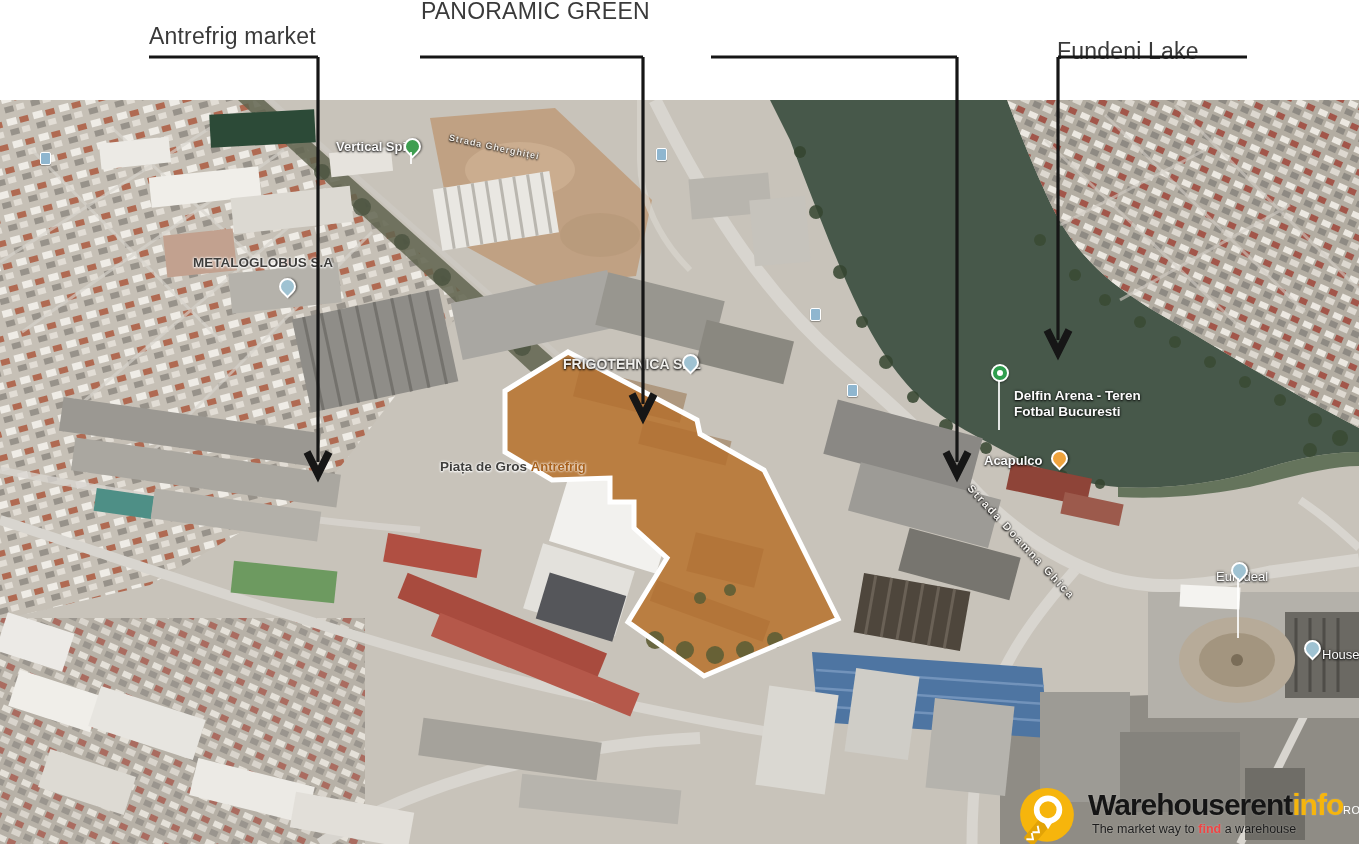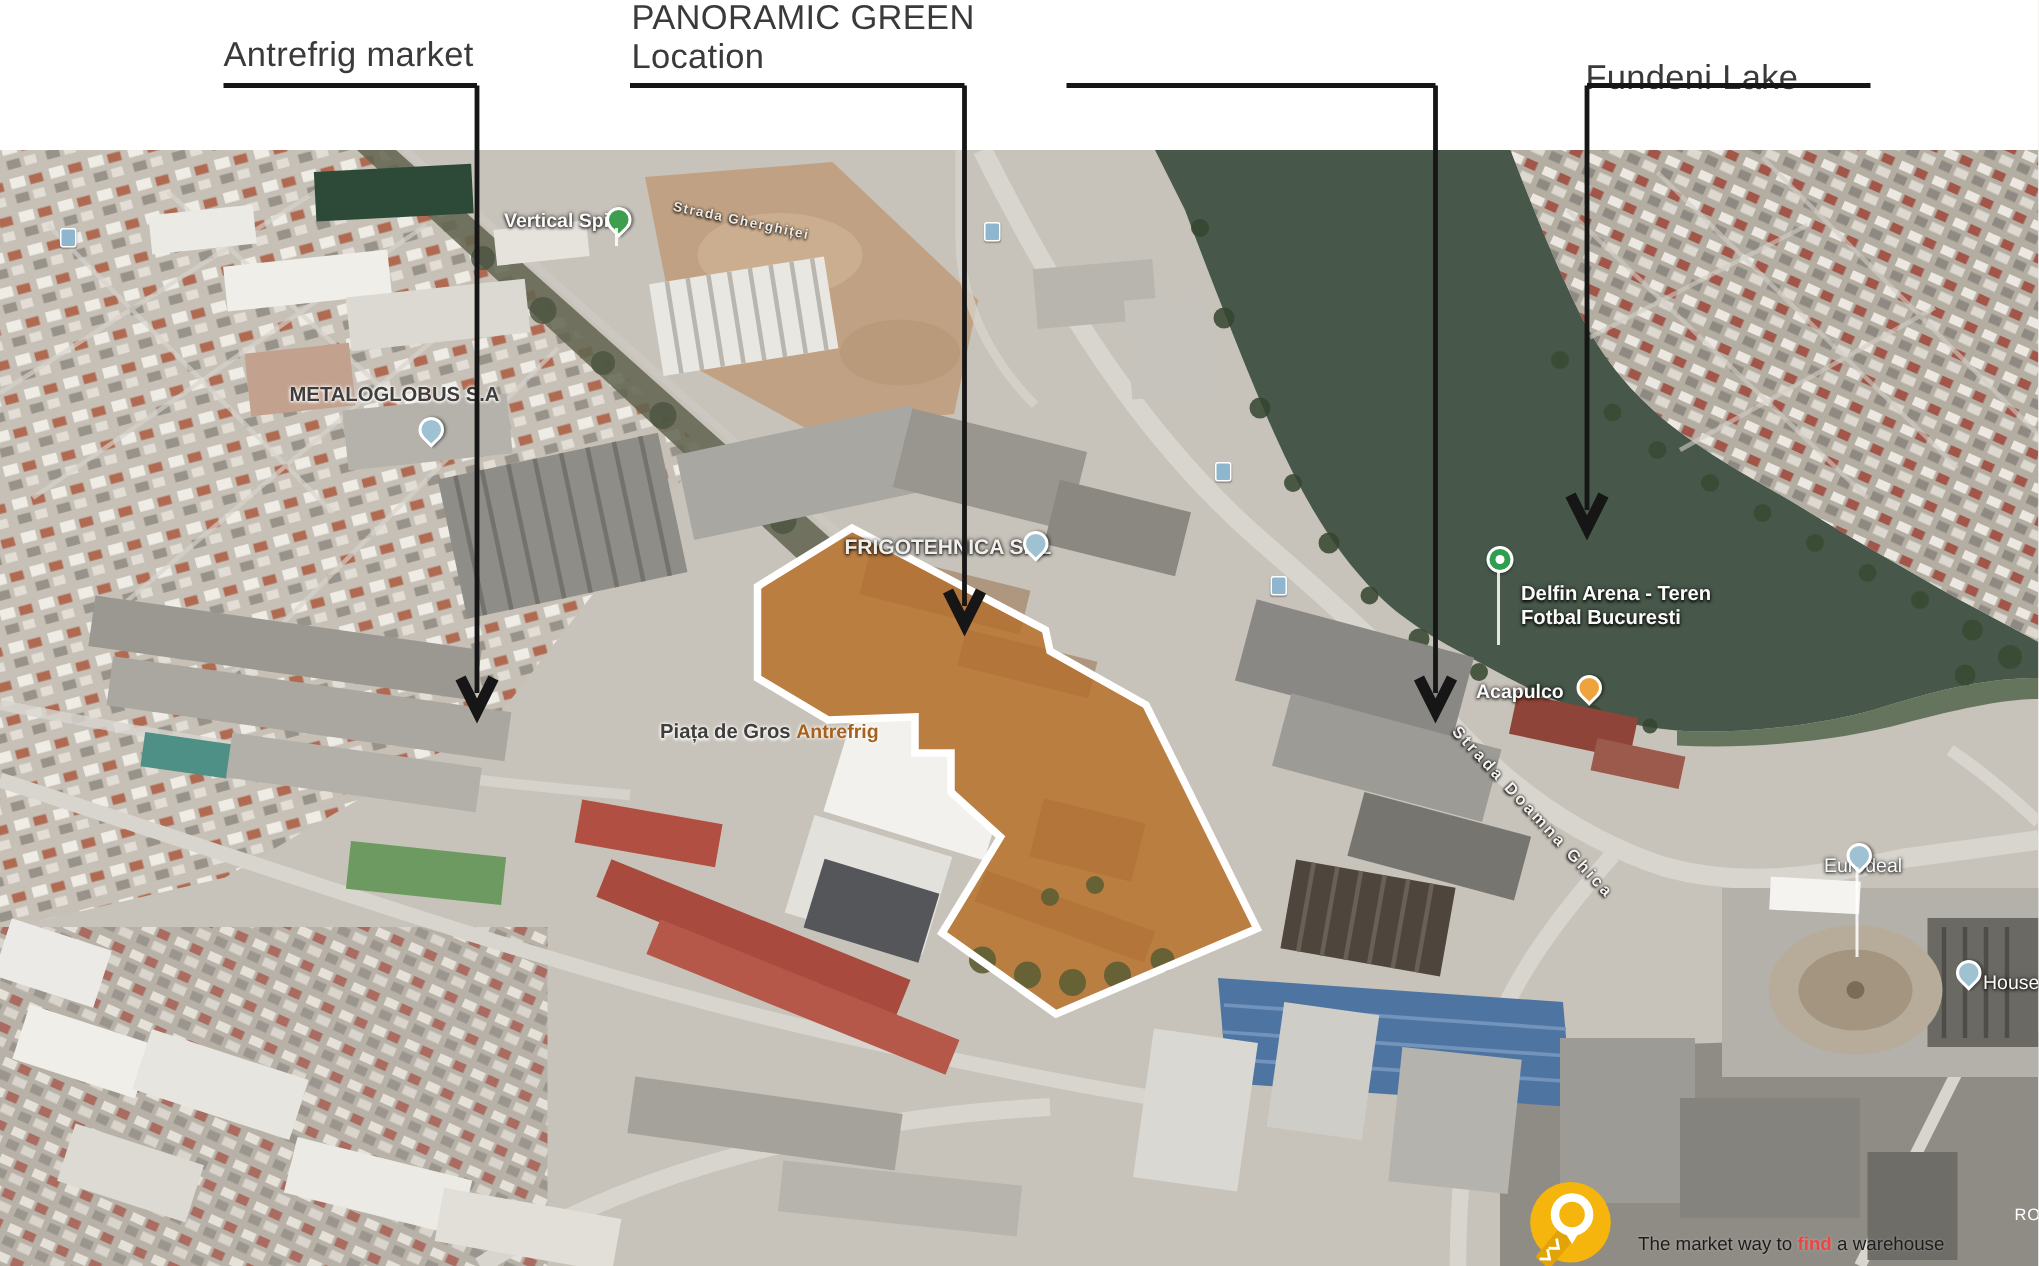--- a/index.html
+++ b/index.html
@@ -310,21 +310,21 @@
     <div class="pin green" style="left:404px;top:138px;"></div>
     <div class="stem" style="left:410px;top:152px;height:12px;"></div>
     <div class="street" style="left:448px;top:142px;font-size:9px;letter-spacing:1px;transform:rotate(12deg);opacity:.9;">Strada Gherghiței</div>
 
     <div class="maplabel dark" style="left:193px;top:255px;font-size:13.5px;">METALOGLOBUS S.A</div>
     <div class="pin blue" style="left:279px;top:278px;"></div>
 
     <div class="maplabel" style="left:563px;top:356px;font-size:14px;color:#f0efec;">FRIGOTEHNICA SRL</div>
     <div class="pin blue" style="left:682px;top:354px;"></div>
 
-    <div class="maplabel dark" style="left:440px;top:480px;font-size:13.5px;">
+    <div class="maplabel dark" style="left:440px;top:459px;font-size:13.5px;">
       <span>Piața de Gros</span>
       <span class="maplabel poi-orange" style="position:static;">Antrefrig</span>
     </div>
 
     <div class="maplabel two-line" style="left:1014px;top:360px;">
       <div>Delfin Arena - Teren</div>
       <div>Fotbal Bucuresti</div>
     </div>
     <div class="pin-dot" style="left:991px;top:364px;"></div>
     <div class="stem" style="left:998px;top:380px;height:50px;"></div>
@@ -343,21 +343,20 @@
 
     <div class="transit" style="left:40px;top:152px;"></div>
     <div class="transit" style="left:656px;top:148px;"></div>
     <div class="transit" style="left:810px;top:308px;"></div>
     <div class="transit" style="left:847px;top:384px;"></div>
   </div>
 
   <div class="callout" style="left:149px;top:23px;">Antrefrig market</div>
   <div class="callout" style="left:421px;top:-2px;">
     <div>PANORAMIC GREEN</div>
-    <div>Location</div>
   </div>
   <div class="callout" style="left:1057px;top:38px;">Fundeni Lake</div>
 
   <svg class="overlay-svg" width="1359" height="844" viewBox="0 0 1359 844">
     <g stroke="#161616" stroke-width="3.2" fill="none">
       <path d="M149,57 H318 M318,57 V462"></path>
       <path d="M420,57 H643 M643,57 V404"></path>
       <path d="M711,57 H957 M957,57 V462"></path>
       <path d="M1247,57 H1058 M1058,57 V340"></path>
     </g>
@@ -373,19 +372,22 @@
     <svg class="wm-logo" viewBox="0 0 60 60">
       <circle cx="30" cy="26" r="26" fill="#f6b50c"></circle>
       <g transform="rotate(40 22 40)">
         <rect x="16" y="32" width="12" height="24" rx="2" fill="#e2a306"></rect>
         <path d="M19,38 l5,4 l-5,4 M19,47 l5,4 l-5,4" stroke="#fff" stroke-width="1.8" fill="none"></path>
       </g>
       <circle cx="31" cy="21" r="11" fill="none" stroke="#fff" stroke-width="5.5"></circle>
       <path d="M25.5,31 L31,40 L36.5,31 Z" fill="#fff"></path>
       <circle cx="31" cy="21" r="5" fill="#f6b50c"></circle>
     </svg>
+    <div class="wm-text">
+      <span>Warehouserent</span><span class="yellow">info</span>
+    </div>
     <div class="wm-tagline">
       <span>The market way to </span><span class="yellow">find</span><span> a warehouse</span>
     </div>
     <div class="wm-country">RO</div>
   </div>
 
 </div>
 
 </body></html>

